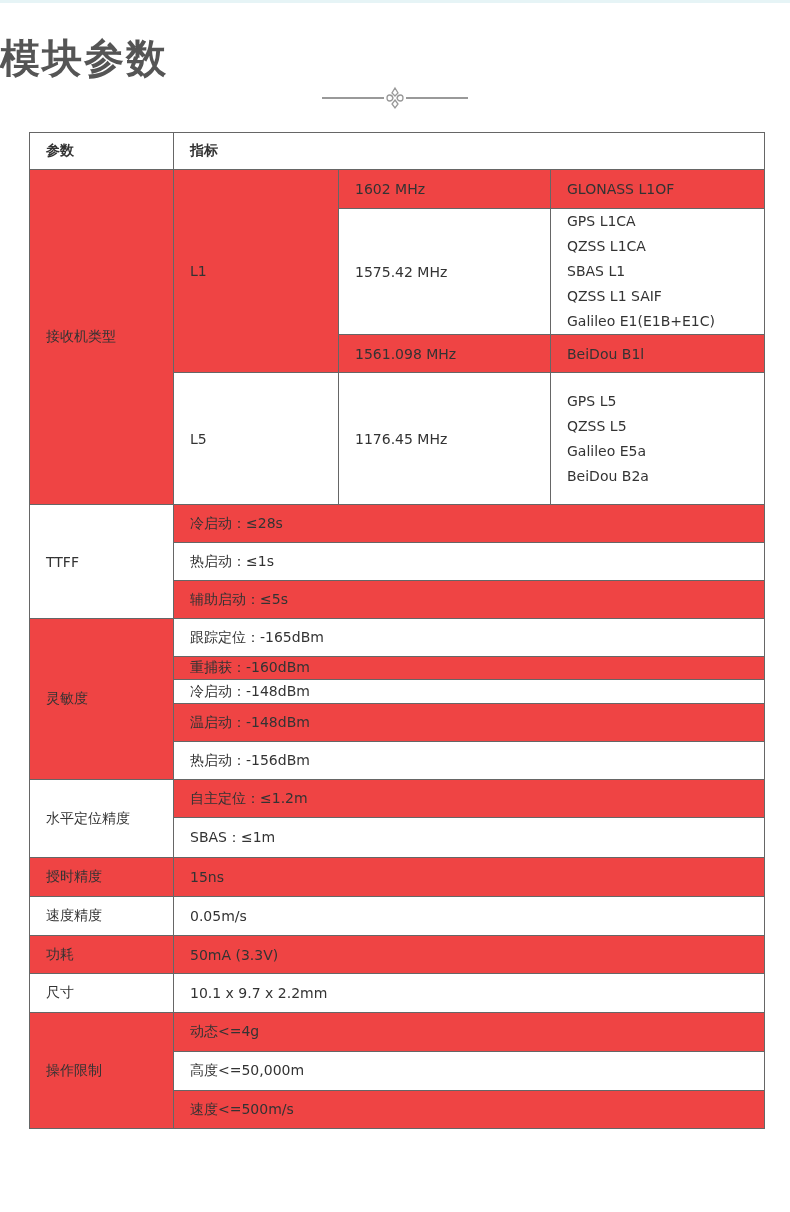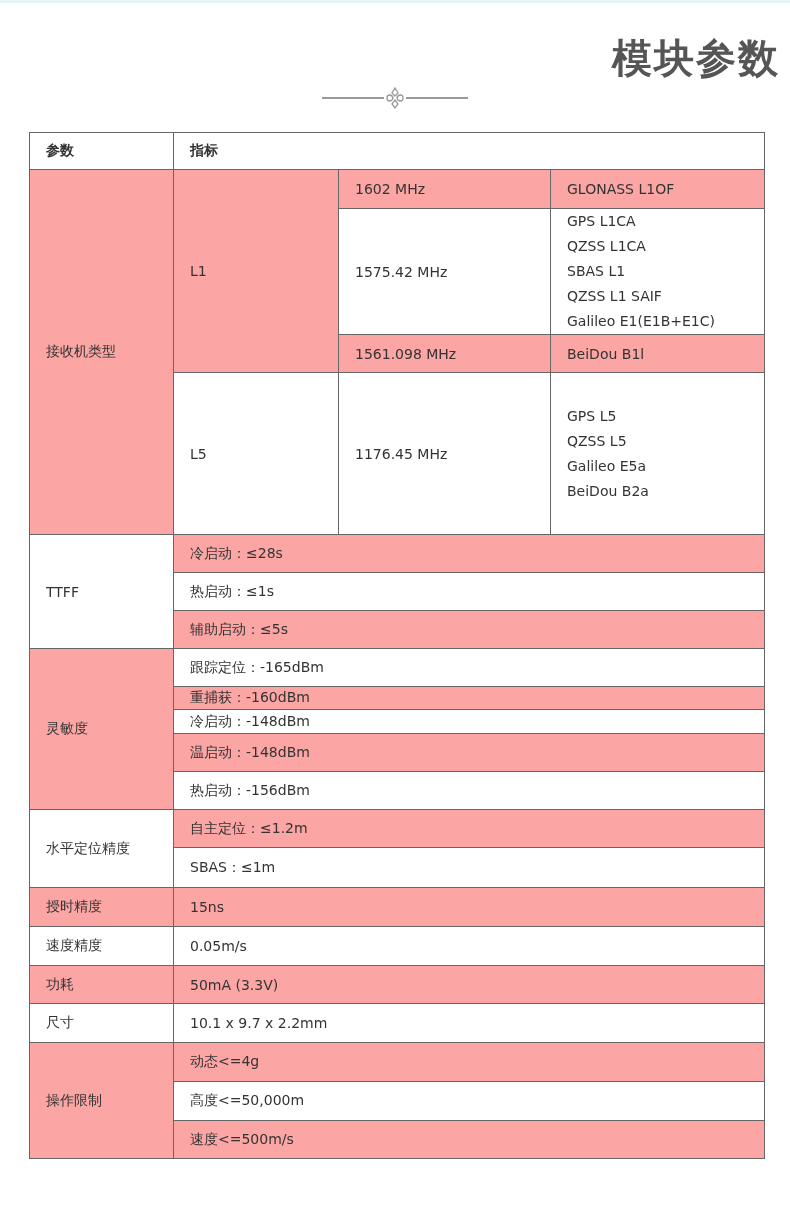--- a/index.html
+++ b/index.html
@@ -1,26 +1,26 @@
 <!DOCTYPE html>
 <html><head>
 <meta charset="utf-8">
 <style>
   html, body { margin:0; padding:0; }
   body { width:790px; height:1212px; background:#ffffff; position:relative; overflow:hidden;
          font-family:"DejaVu Sans","Liberation Sans",sans-serif; color:#333; }
   .topstrip { position:absolute; left:0; top:0; width:790px; height:3px; background:#e6f4f6; }
-  .title { position:absolute; left:0; width:780px; top:30px; text-align:right;
+  .title { position:absolute; left:0; width:780px; top:30px; text-align:left;
            font-size:40px; font-weight:bold; color:#555; letter-spacing:2px; line-height:56px; }
   .ornament { position:absolute; left:320px; top:86px; width:150px; height:24px; }
   table.spec { position:absolute; left:29px; top:132px; width:735px; border-collapse:collapse;
                table-layout:fixed; font-size:14px;border-radius:21px; }
   table.spec td { border:1px solid #666; padding:0 0 0 16px; vertical-align:middle; color:#333;
                   height:37px; box-sizing:border-box; }
-  .g { background:#fca5a5; }
+  .g { background:#ef4444; }
   .w { background:#ffffff; }
   .hdr td { font-weight:bold; height:38px; }
   .multi div { line-height:25px; }
   .bk { border-top:1.5px solid #222 !important; }
 </style>
 </head>
 <body>
 
 <div class="topstrip"></div>
 <div class="title">模块参数</div>
@@ -56,21 +56,21 @@
       <div>SBAS L1</div>
       <div>QZSS L1 SAIF</div>
       <div>Galileo E1(E1B+E1C)</div>
     </td>
   </tr>
   <tr>
     <td class="g bk" style="height:38px">1561.098 MHz</td>
     <td class="g bk">BeiDou B1l</td>
   </tr>
   <tr>
-    <td class="w bk" style="height:162px">L5</td>
+    <td class="w bk" style="height:132px">L5</td>
     <td class="w bk">1176.45 MHz</td>
     <td class="w multi bk">
       <div>GPS L5</div>
       <div>QZSS L5</div>
       <div>Galileo E5a</div>
       <div>BeiDou B2a</div>
     </td>
   </tr>
 
   <tr>

